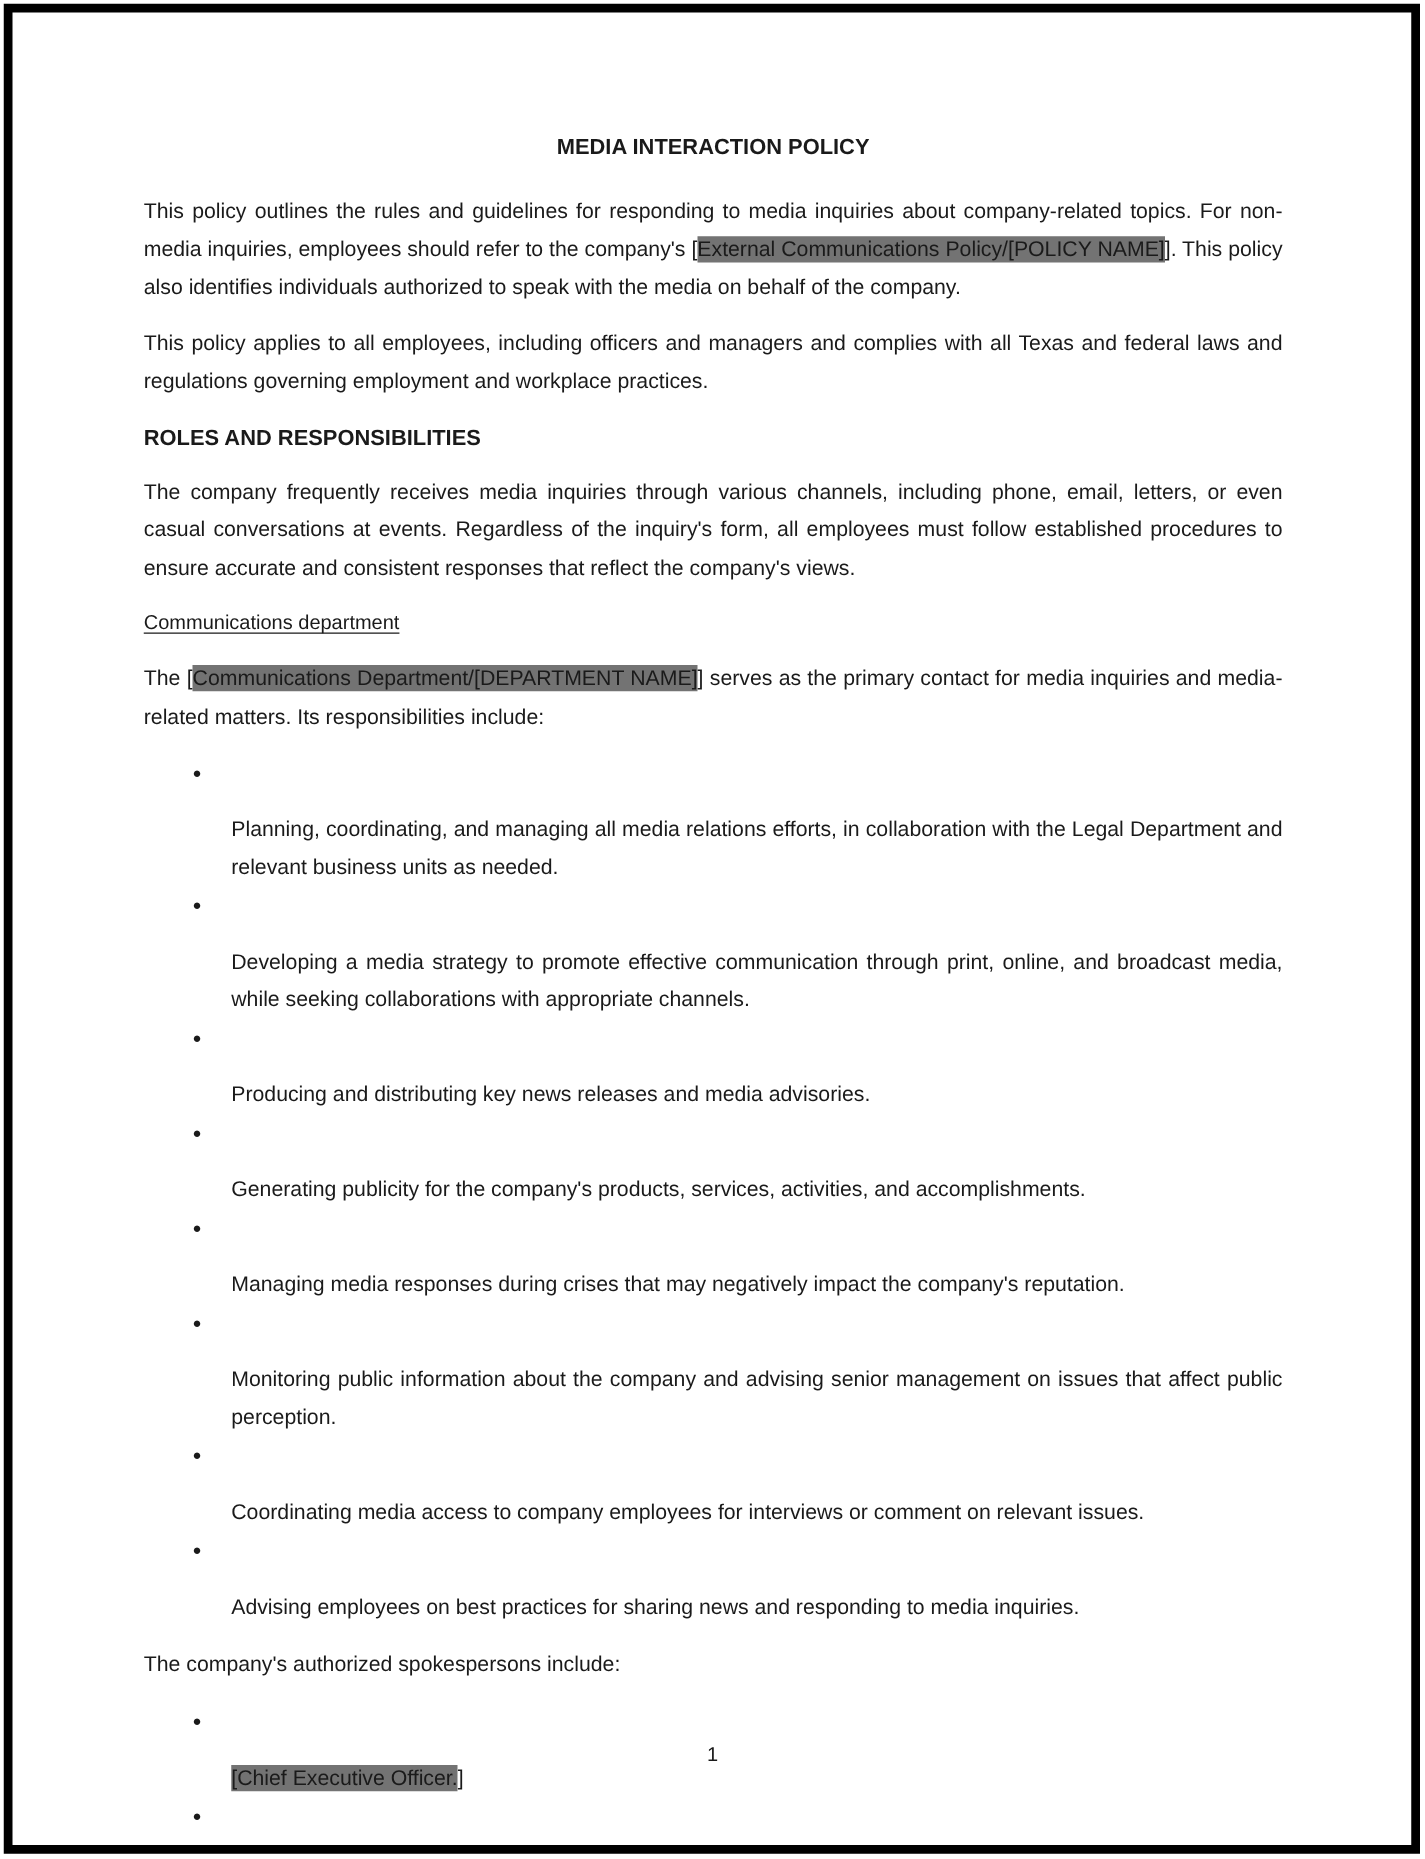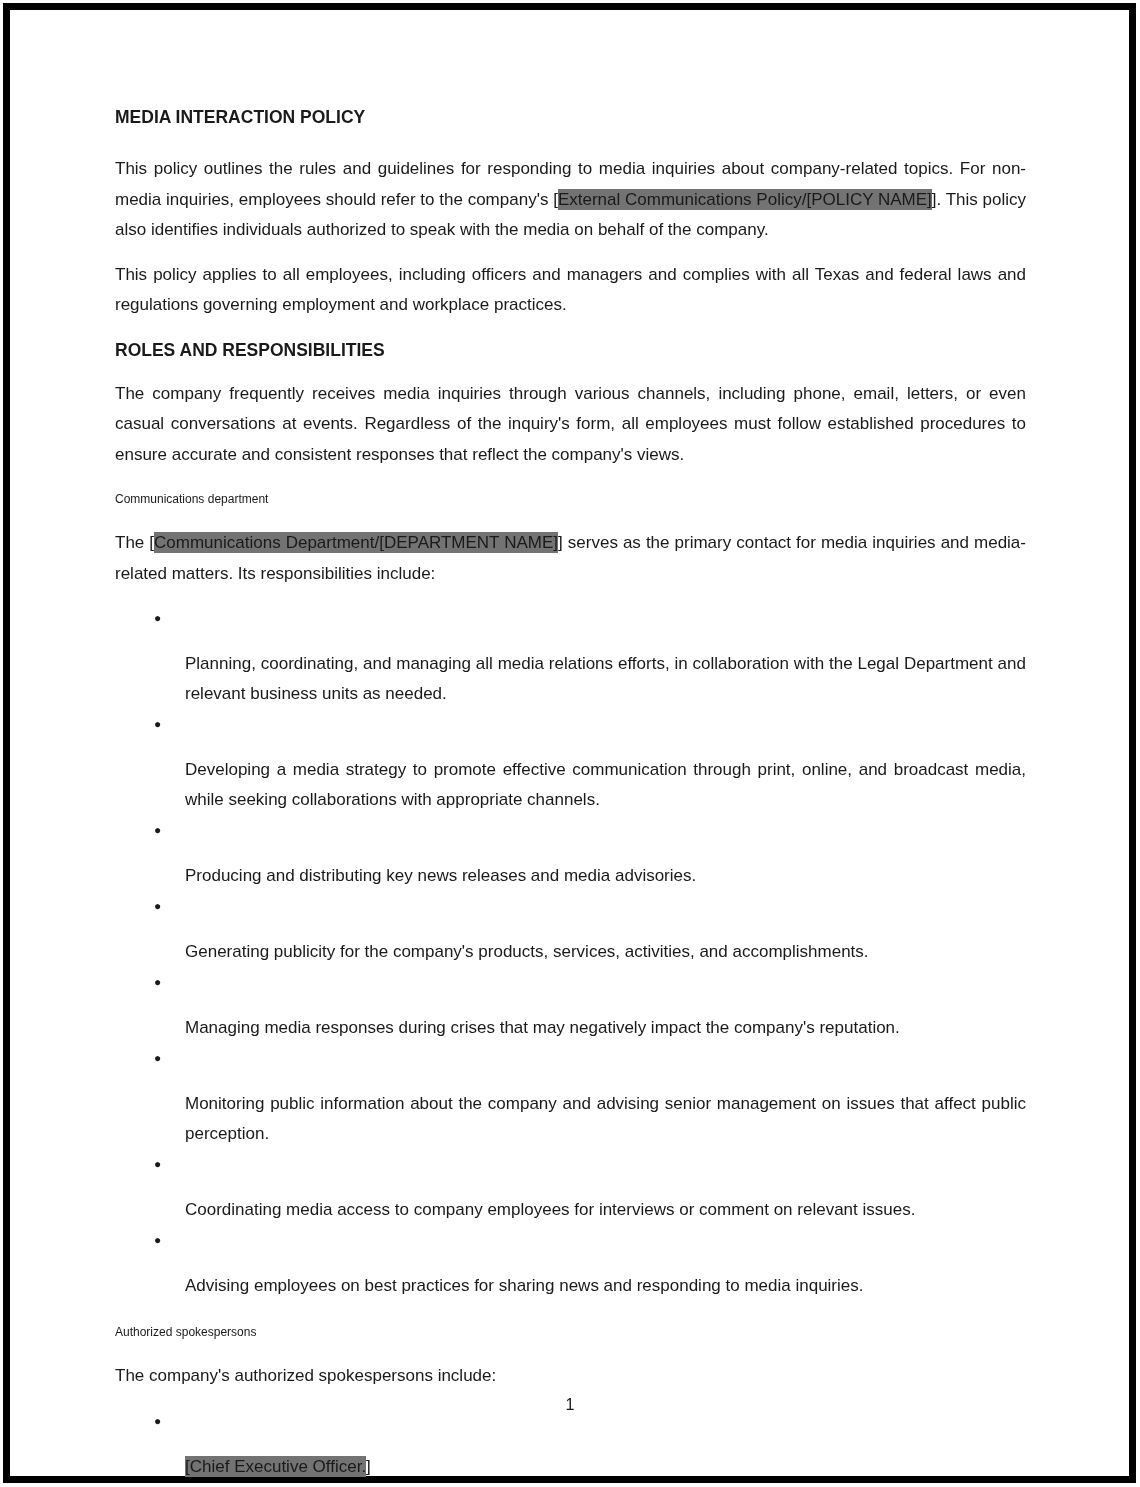--- a/index.html
+++ b/index.html
@@ -23,35 +23,36 @@
     border: 7px solid #000000;
     pointer-events: none;
   }
   .content {
     position: absolute;
     top: 106px;
     left: 115px;
     right: 114px;
   }
   .doc-title {
-    text-align: left;
+    text-align: center;
     font-weight: bold;
     font-size: 17.5px;
     line-height: 22px;
     margin: 0 0 26px 0;
   }
   .heading {
     font-weight: bold;
     font-size: 17.5px;
     line-height: 30px;
     margin: 0 0 14px 0;
   }
   .subheading {
-    font-size: 12px;
+    font-size: 16px;
     line-height: 30px;
+    text-decoration: underline;
     text-underline-offset: 3px;
     margin: 0 0 14px 0;
   }
   p.body-text {
     font-size: 17px;
     line-height: 30.5px;
     text-align: justify;
     margin: 0 0 14px 0;
   }
   ul.bullet-list {
@@ -142,21 +143,20 @@
       <li>
           <span class="bullet" style="font-size: 12px;">●</span>
           <span class="li-text">Coordinating media access to company employees for interviews or comment on relevant issues.</span>
         </li>
       <li>
           <span class="bullet" style="font-size: 12px;">●</span>
           <span class="li-text">Advising employees on best practices for sharing news and responding to media inquiries.</span>
         </li>
     </ul>
 
-    <div class="subheading">Authorized spokespersons</div>
 
     <p class="body-text">The company's authorized spokespersons include:</p>
 
     <ul class="bullet-list">
       <li>
           <span class="bullet" style="font-size: 12px;">●</span>
           <span class="li-text"><span class="hl">[Chief Executive Officer.</span><span>]</span></span>
         </li>
       <li>
           <span class="bullet" style="font-size: 12px;">●</span>

